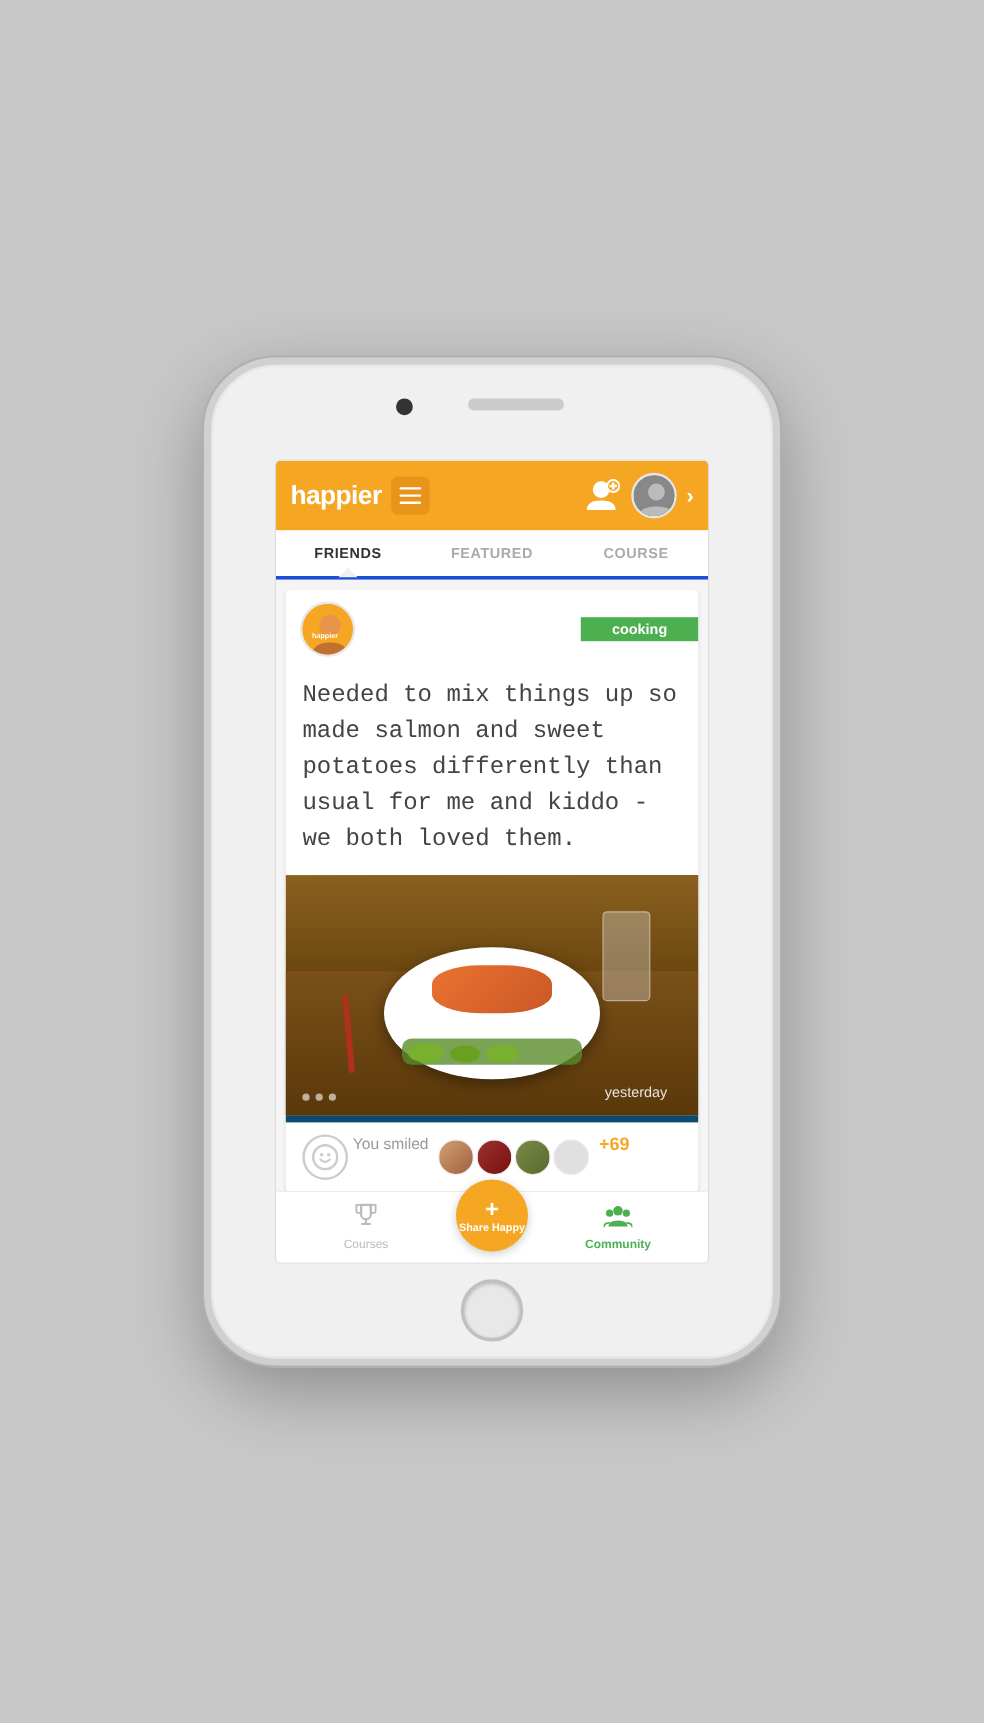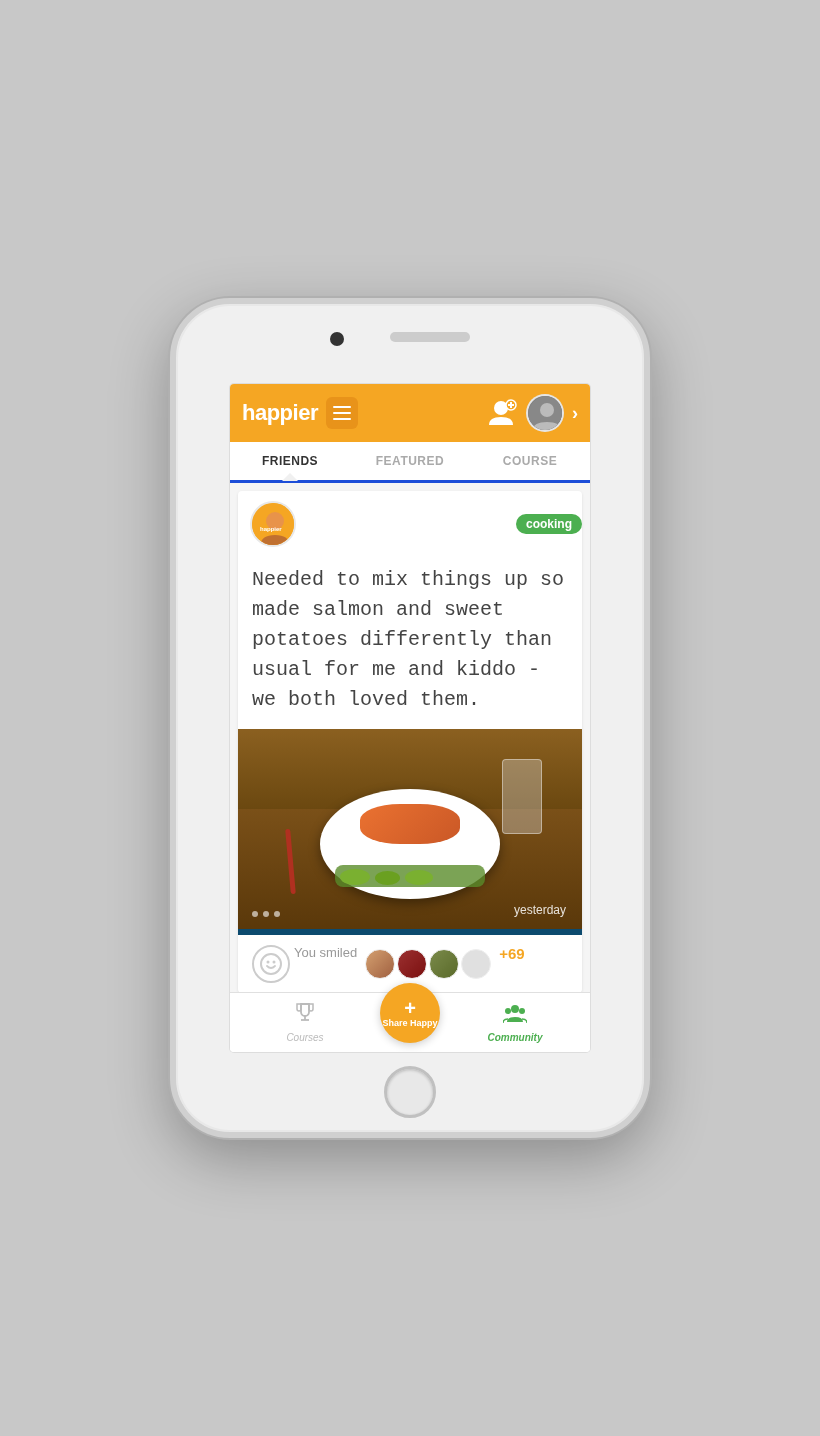--- a/index.html
+++ b/index.html
@@ -248,22 +248,22 @@
       font-size: 12px;
       color: #aaa;
       margin-top: 2px;
     }
 
     .category-badge {
       background: #4caf50;
       color: white;
       font-size: 12px;
       font-weight: 600;
-      padding: 3px 10px;
-      border-radius: 10px;
+      padding: 3px 26px;
+      border-radius: 0;
       position: absolute;
       right: 0;
       top: 50%;
       transform: translateY(-50%);
     }
 
     .post-text {
       padding: 8px 14px 14px;
       font-size: 20px;
       color: #444;
@@ -298,21 +298,21 @@
     .dot {
       width: 6px;
       height: 6px;
       border-radius: 50%;
       background: rgba(255,255,255,0.6);
     }
 
     .image-timestamp {
       position: absolute;
       bottom: 12px;
-      right: 16px;
+      right: 26px;
       color: rgba(255,255,255,0.85);
       font-size: 12px;
     }
 
     
     .reactions-row {
       display: flex;
       padding: 10px 14px;
       gap: 4px;
       border-top: 6px solid #0c4a6e;
@@ -377,21 +377,20 @@
 
     .nav-item {
       flex: 1;
       display: flex;
       flex-direction: column;
       align-items: center;
       justify-content: flex-start;
       gap: 3px;
       cursor: pointer;
       padding: 6px 0;
-      font-style: italic;
     }
 
     .nav-icon {
       font-size: 18px;
       color: #bbb;
     }
 
     .nav-label {
       font-size: 10px;
       color: #bbb;

